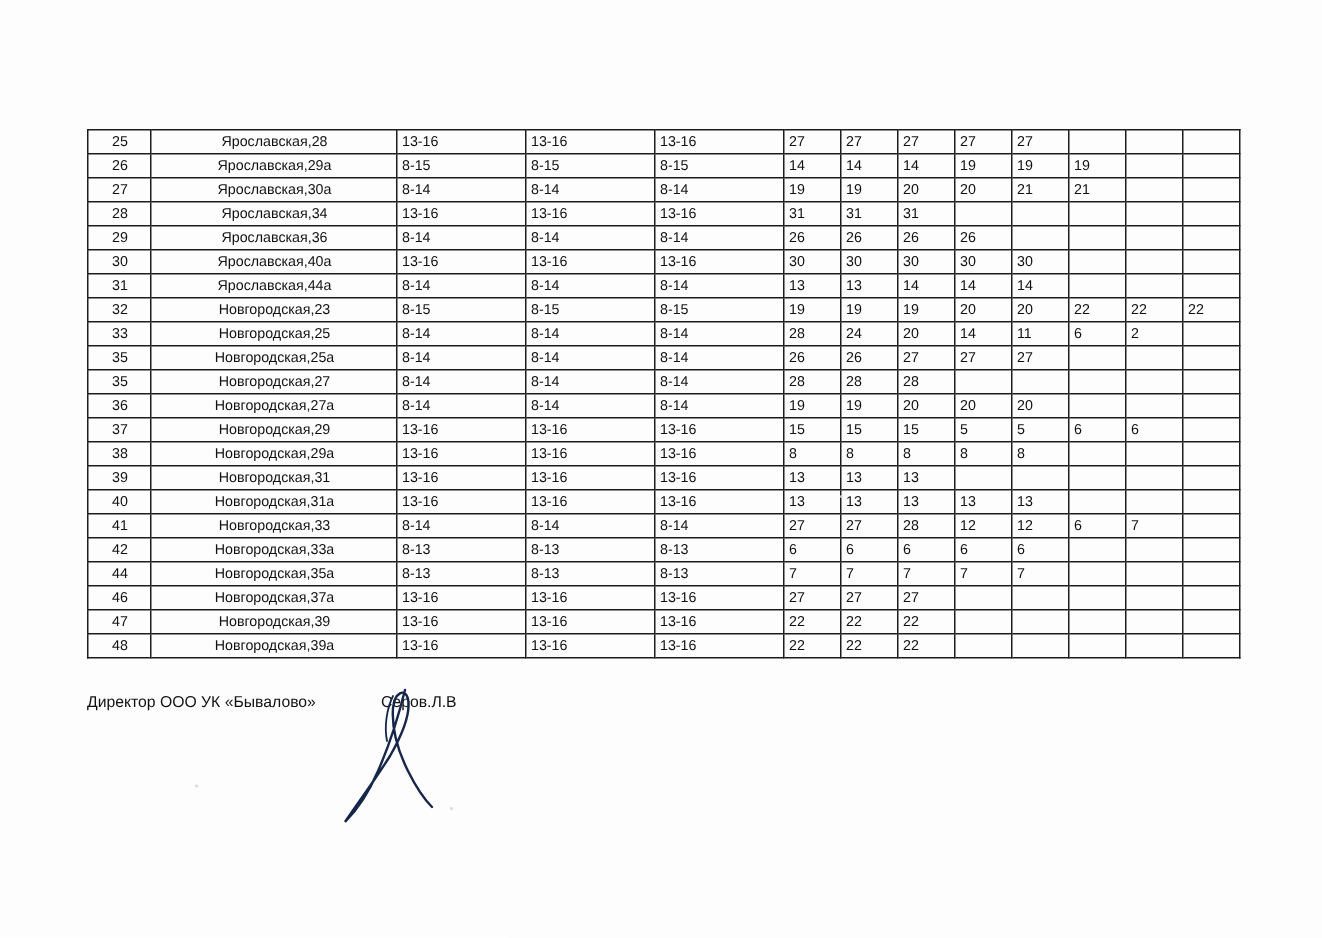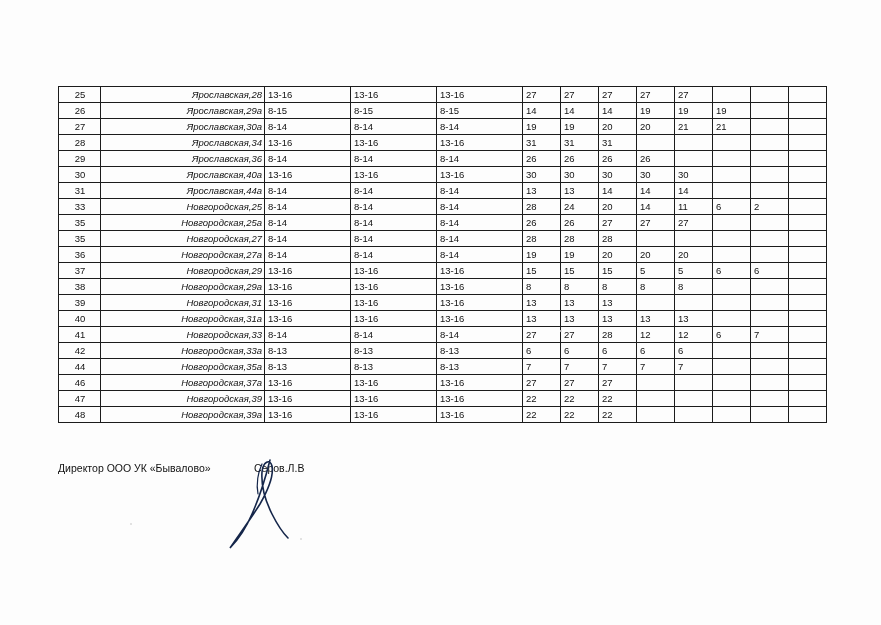--- a/index.html
+++ b/index.html
@@ -43,23 +43,22 @@
     white-space: nowrap;
     overflow: hidden;
     vertical-align: middle;
   }
   td.num {
     width: 36px;
     text-align: center;
   }
   td.addr {
     width: 158px;
-    text-align: right;
+    text-align: center;
     padding-left: 5px;
-    font-style: italic;
   }
   td.wide {
     width: 80px;
     text-align: left;
     padding-left: 6px;
   }
   td.narrow {
     width: 32px;
     text-align: left;
     padding-left: 5px;
@@ -210,20 +209,35 @@
             <td class="wide">8-14</td>
             <td class="wide">8-14</td>
             <td class="narrow">13</td>
             <td class="narrow">13</td>
             <td class="narrow">14</td>
             <td class="narrow">14</td>
             <td class="narrow">14</td>
             <td class="narrow"></td>
             <td class="narrow"></td>
             <td class="narrow"></td>
+          </tr>
+          <tr>
+            <td class="num">32</td>
+            <td class="addr">Новгородская,23</td>
+            <td class="wide">8-15</td>
+            <td class="wide">8-15</td>
+            <td class="wide">8-15</td>
+            <td class="narrow">19</td>
+            <td class="narrow">19</td>
+            <td class="narrow">19</td>
+            <td class="narrow">20</td>
+            <td class="narrow">20</td>
+            <td class="narrow">22</td>
+            <td class="narrow">22</td>
+            <td class="narrow">22</td>
           </tr>
           <tr>
             <td class="num">33</td>
             <td class="addr">Новгородская,25</td>
             <td class="wide">8-14</td>
             <td class="wide">8-14</td>
             <td class="wide">8-14</td>
             <td class="narrow">28</td>
             <td class="narrow">24</td>
             <td class="narrow">20</td>

